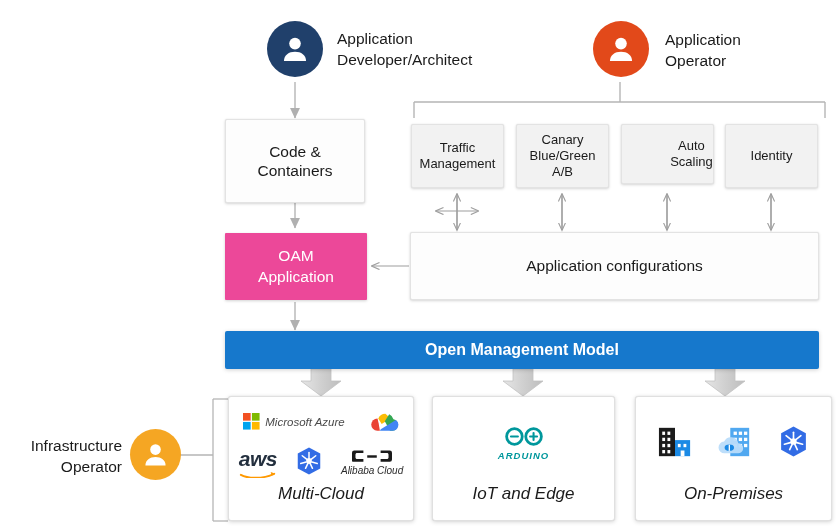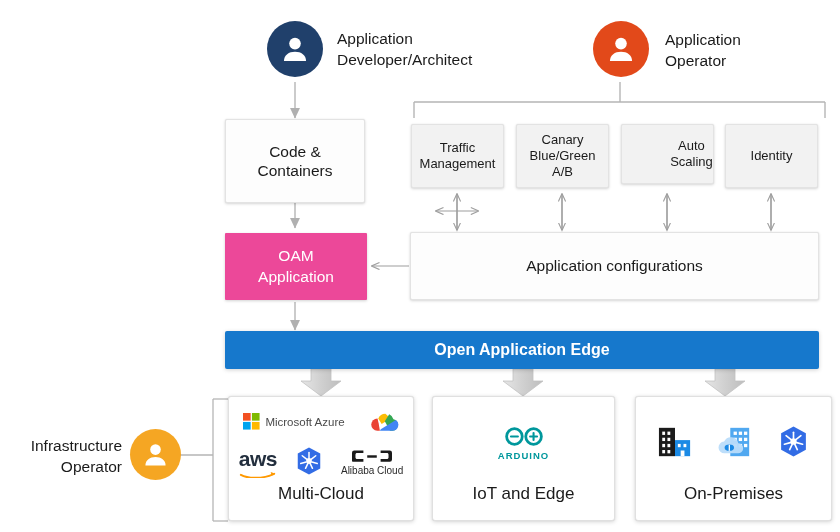--- a/index.html
+++ b/index.html
@@ -56,21 +56,21 @@
     border-radius: 2px;
     box-shadow: 0 1px 4px rgba(0,0,0,0.18);
   }
 
   .platform {
     background: #ffffff;
     border: 1px solid #e0e0e0;
     border-radius: 3px;
     box-shadow: 0 1px 4px rgba(0,0,0,0.17), 0 0 1px rgba(0,0,0,0.12);
     display: flex; flex-direction: column;
-    align-items: center; justify-content: flex-start;
+    align-items: center; justify-content: flex-start; font-style: italic;
   }
   .platform .logos { flex: 1; width:100%; display:flex; flex-direction:column;
       align-items:center; justify-content:center; gap: 10px; padding-top: 6px;}
   .platform .logo-row { display:flex; align-items:center; justify-content:center; gap: 20px; }
   .platform .plat-title { font-size: 17px; color:#1a1a1a; padding-bottom: 16px; }
 
   
   #wires { position:absolute; left:0; top:0; width:840px; height:532px; pointer-events:none; }
 
   .logo-text { font-size: 11px; color:#5a5a5a; font-family:"Liberation Sans", sans-serif; }
@@ -178,21 +178,21 @@
   <div class="abs blue-box" style="left:225px; top:233px; width:142px; height:67px;">
     <span class="cap">OAM
 Application</span>
   </div>
 
   <div class="abs card" style="left:410px; top:232px; width:409px; height:68px;">
     <span class="cap" style="font-size:15.5px;">Application configurations</span>
   </div>
 
   <div class="abs oam-bar" style="left:225px; top:331px; width:594px; height:38px;">
-    <span>Open Application Edge</span>
+    <span>Open Management Model</span>
   </div>
 
   <div class="abs role-label" style="left:2px; top:436px; width:120px; text-align:right;">Infrastructure
 Operator</div>
   <div class="abs avatar" style="left:130px; top:429px; width:51px; height:51px; background:#f5a623;">
     <svg width="31" height="31" viewBox="0 0 24 24">
       <circle cx="12" cy="8.2" r="4.1" fill="#ffffff"></circle>
       <path d="M4.2 20.5c0-4.3 3.5-6.6 7.8-6.6s7.8 2.3 7.8 6.6z" fill="#ffffff"></path>
     </svg>
   </div>

